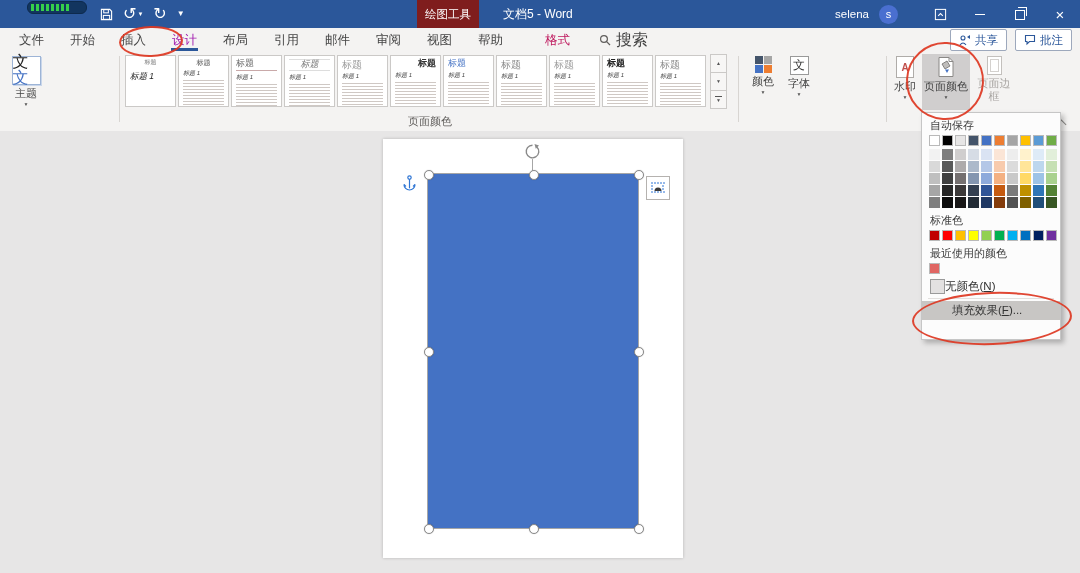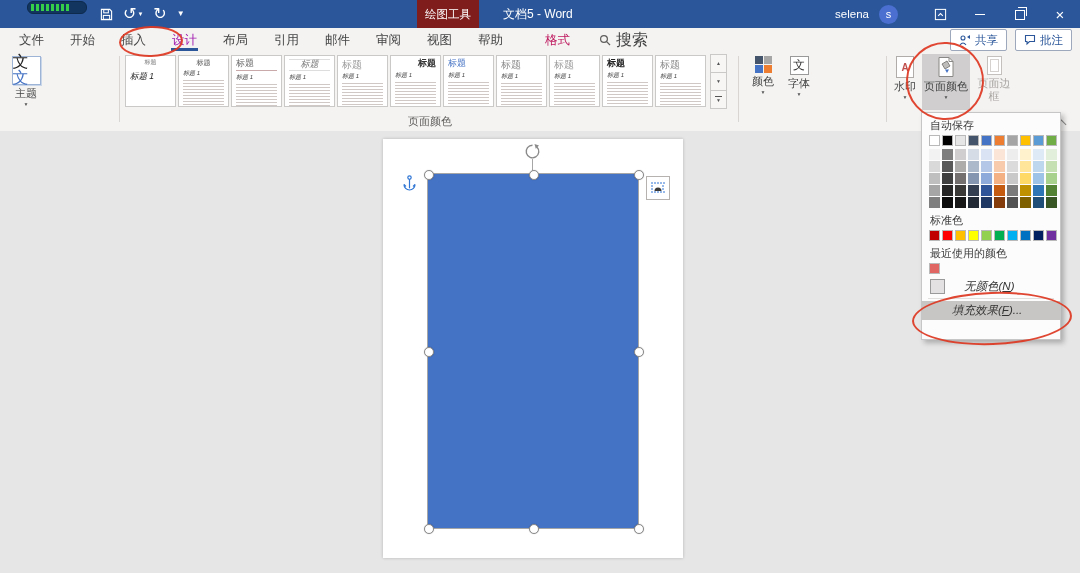--- a/index.html
+++ b/index.html
@@ -131,21 +131,21 @@
   
   .dropdown{position:absolute;left:921px;top:112px;width:138px;height:226px;background:#FCFCFC;
     border:1px solid #C6C6C6;box-shadow:3px 3px 5px rgba(0,0,0,.25);z-index:20;font-size:11.5px;color:#333;}
   .dd-label{margin:5px 0 2px 8px;font-size:11px;color:#3b3b3b;}
   .sw-row{display:flex;gap:2px;margin:2px 0 3px 7px;}
   .sw{width:11px;height:11px;box-sizing:border-box;}
   .sw.bordered{border:1px solid #B9B9B9;}
   .var-grid{margin-left:7px;}
   .var-row{display:flex;gap:2px;margin-bottom:1px;}
   .var-row .sw{height:11px;}
-  .dd-item{display:flex;align-items:center;height:19px;padding-left:8px;gap:19px;font-style:italic;}
+  .dd-item{display:flex;align-items:center;height:19px;padding-left:8px;gap:0;}
   .dd-item .label{white-space:nowrap;}
   .nc-swatch{width:13px;height:13px;background:#E3E1E1;border:1px solid #9a9a9a;}
   .dd-item.indent{padding-left:30px;}
   .dd-sep{height:1px;background:#E2E0DE;margin:2px 6px;}
   .dd-item.highlight{background:#C8C6C4;}
   
   .red-ellipse{position:absolute;border:2.5px solid rgba(221,55,34,.92);border-radius:50%;
     background:transparent;z-index:30;pointer-events:none;}
   .re-design{left:119px;top:26px;width:60px;height:27px;transform:rotate(-2deg);}
   .re-pagecolor{left:906px;top:42px;width:74px;height:74px;transform:rotate(3deg);}

